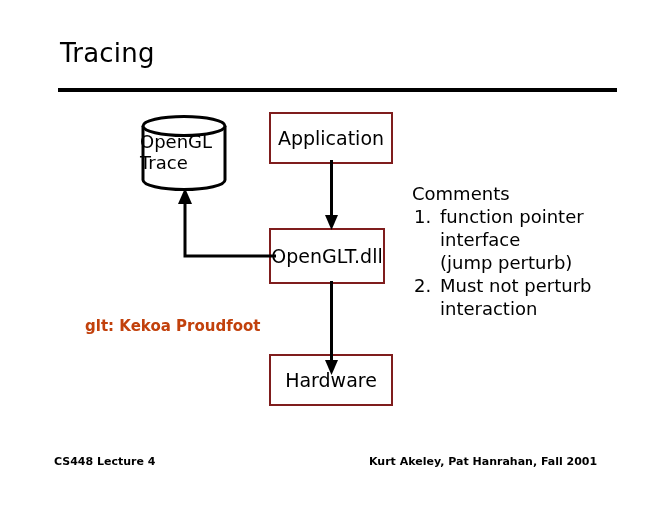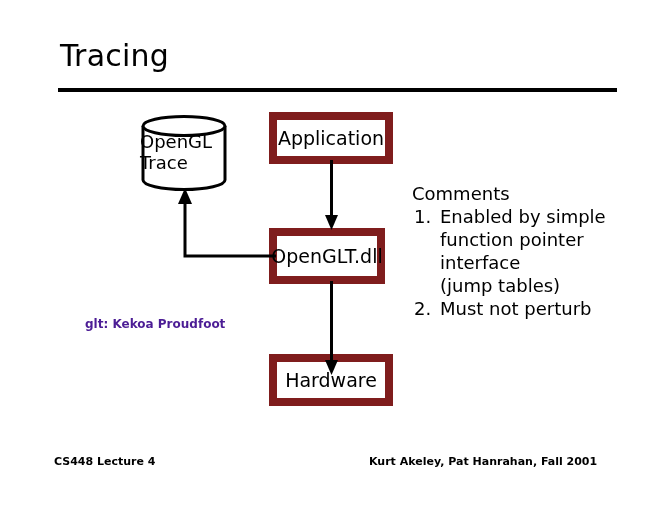--- a/index.html
+++ b/index.html
@@ -17,39 +17,39 @@
     height: 510px;
     background: #ffffff;
     overflow: hidden;
   }
 
   
   .slide-title {
     position: absolute;
     left: 60px;
     top: 38px;
-    font-size: 30px;
+    font-size: 26px;
     font-weight: normal;
     letter-spacing: 0.2px;
     color: #000;
     white-space: nowrap;
   }
   .title-rule {
     position: absolute;
     left: 58px;
     top: 88px;
     width: 559px;
     height: 4px;
     background: #000;
   }
 
   
   .node-box {
     position: absolute;
-    border: 8px solid #7f1d1d;
+    border: 2px solid #7f1d1d;
     background: #ffffff;
     box-sizing: border-box;
     display: flex;
     align-items: center;
     justify-content: center;
     font-size: 19px;
     color: #000;
     white-space: nowrap;
   }
   #box-application { left: 269px; top: 112px; width: 124px; height: 52px; }
@@ -79,23 +79,23 @@
   .connector { position: absolute; }
   #arrow-app-to-dll   { left: 320px; top: 160px;  width: 24px;  height: 72px; }
   #arrow-dll-to-hw    { left: 320px; top: 281px;  width: 24px;  height: 96px; }
   #arrow-dll-to-trace { left: 176px; top: 186px;  width: 100px; height: 76px; }
 
   
   .credit {
     position: absolute;
     left: 85px;
     top: 317px;
-    font-size: 12px;
+    font-size: 15px;
     font-weight: bold;
-    color: #4c1d95;
+    color: #c2410c;
     white-space: nowrap;
   }
 
   
   .comments {
     position: absolute;
     left: 412px;
     top: 182px;
     width: 215px;
     font-size: 18px;
@@ -177,28 +177,28 @@
     </svg>
   </div>
 
   <div class="credit">glt: Kekoa Proudfoot</div>
 
   <div class="comments">
     <div class="comments-heading">Comments</div>
     <ul class="comments-list">
       <li class="comment-item">
         <span class="comment-marker">1.</span>
-        <span class="comment-line">Enabled by simple</span>
         <span class="comment-line">function pointer</span>
         <span class="comment-line">interface</span>
-        <span class="comment-line">(jump tables)</span>
+        <span class="comment-line">(jump perturb)</span>
       </li>
       <li class="comment-item">
         <span class="comment-marker">2.</span>
         <span class="comment-line">Must not perturb</span>
+        <span class="comment-line">interaction</span>
       </li>
     </ul>
   </div>
 
   <div class="footer-left">CS448 Lecture 4</div>
   <div class="footer-right">Kurt Akeley, Pat Hanrahan, Fall 2001</div>
 
 </div>
 
 </body></html>

